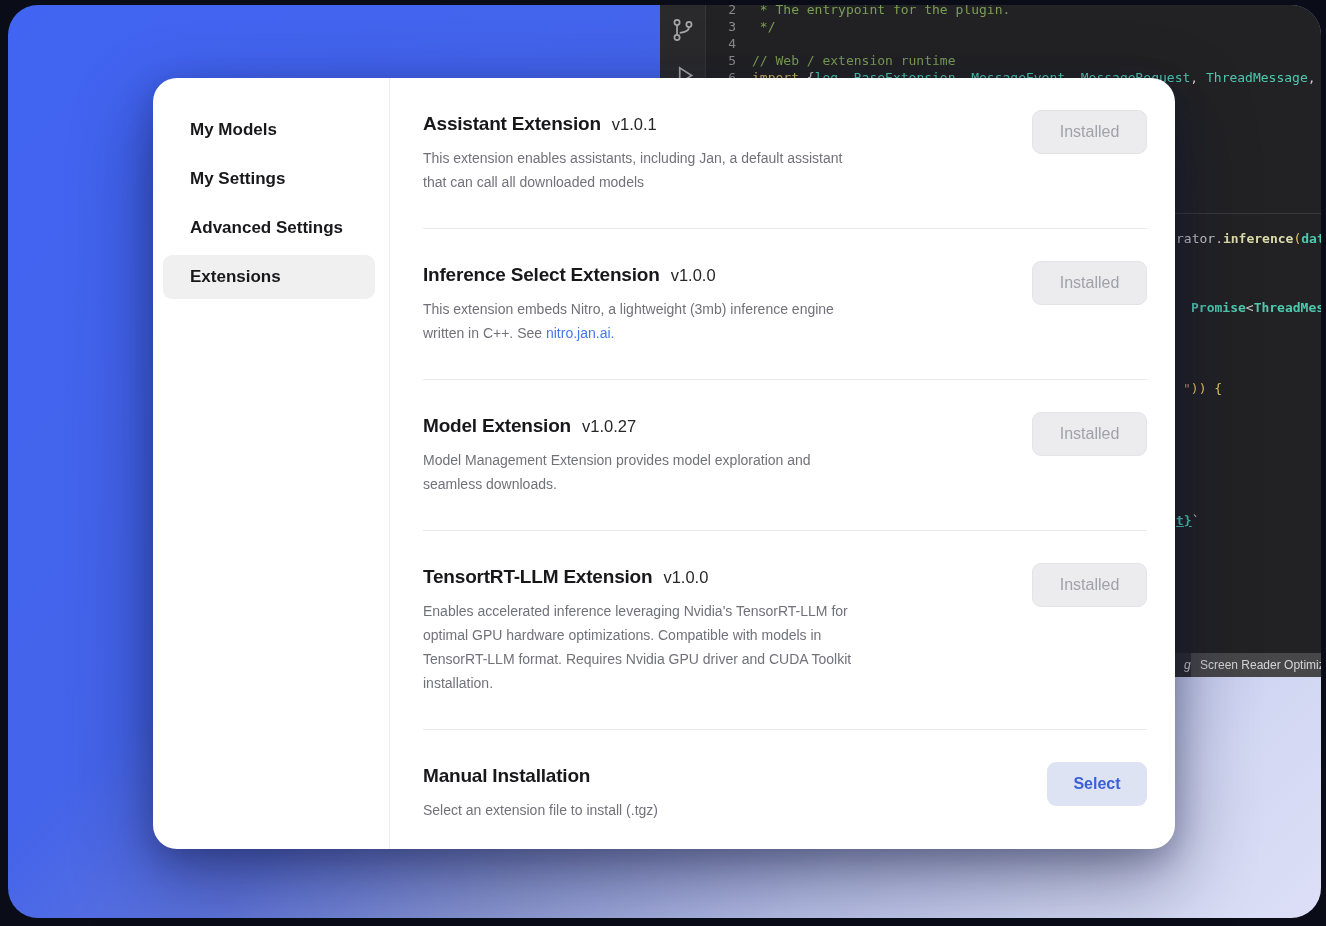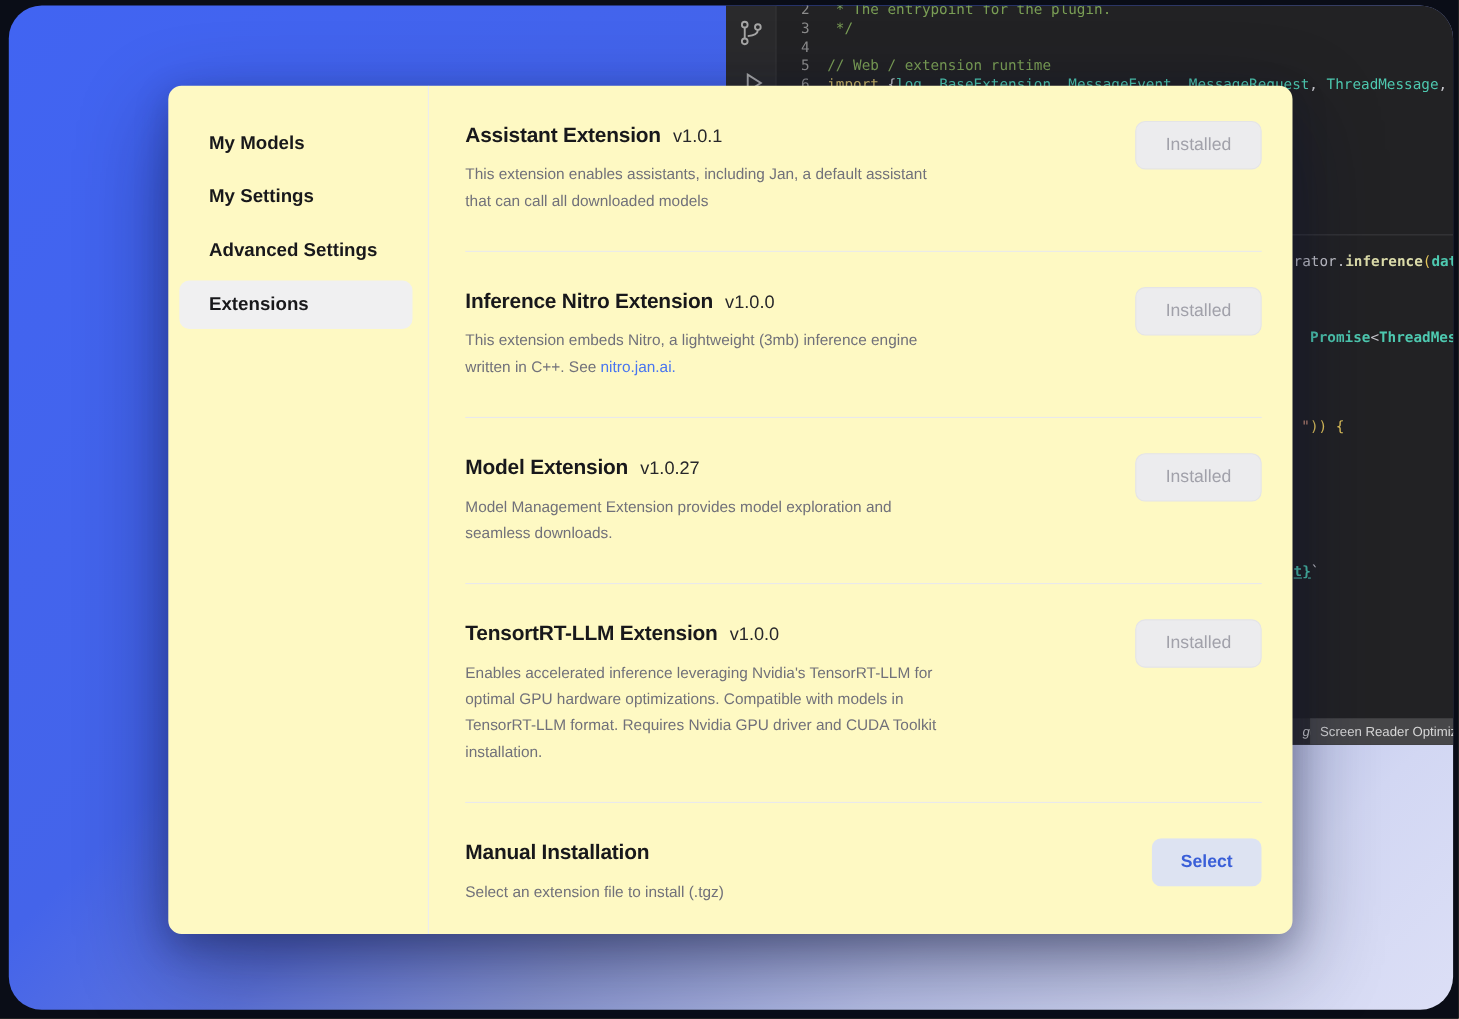--- a/index.html
+++ b/index.html
@@ -38,22 +38,22 @@
   .fg-str{color:#ce9178;}
   .fg-underline{text-decoration:underline;}
   .hline{position:absolute;left:505px;right:0;top:208px;height:1px;background:#3a3a3e;}
   .status-bar{position:absolute;left:0;right:0;bottom:0;height:24px;background:#2e2e30;
               font-family:"Liberation Sans",sans-serif;font-size:12px;color:#d0d0d0;}
   .sb-left{position:absolute;left:524px;top:0;line-height:24px;font-style:italic;}
   .sb-seg{position:absolute;left:531px;right:0;top:0;bottom:0;background:#474749;
           line-height:24px;padding-left:9px;color:#d6d6d6;white-space:nowrap;}
 
   
-  .panel{position:absolute;left:153px;top:78px;width:1022px;height:771px;background:#fef9c3;
-         border-radius:12px;box-shadow:0 30px 80px rgba(10,15,50,.45),0 10px 30px rgba(10,15,50,.25);
+  .panel{position:absolute;left:153px;top:78px;width:1022px;height:771px;background:#ffffff;
+         border-radius:24px;box-shadow:0 30px 80px rgba(10,15,50,.45),0 10px 30px rgba(10,15,50,.25);
          display:flex;overflow:hidden;}
   .sidebar{width:237px;flex:none;border-right:1px solid #ececee;padding:30px 0 0 10px;}
   .side-item{width:212px;height:44px;border-radius:9px;margin-bottom:5px;display:flex;align-items:center;
              padding-left:27px;font-size:17px;font-weight:700;color:#18181b;cursor:pointer;}
   .side-item.active{background:#f0f0f1;}
   .main{flex:1;padding:0 28px 0 33px;}
   .ext-item{padding:32px 0 34px;border-bottom:1px solid #e9e9eb;display:flex;align-items:flex-start;}
   .ext-item.last{border-bottom:none;}
   .ext-info{max-width:640px;}
   .title-row{display:flex;align-items:baseline;}
@@ -157,21 +157,21 @@
           </div>
           <div class="ext-desc">This extension enables assistants, including Jan, a default assistant
 that can call all downloaded models</div>
         </div>
         <button class="btn btn-installed">Installed</button>
       </div>
 
       <div class="ext-item">
         <div class="ext-info">
           <div class="title-row">
-            <span class="ext-title">Inference Nitro Extension</span>
+            <span class="ext-title">Inference Select Extension</span>
             <span class="ext-version">v1.0.0</span>
           </div>
           <div class="ext-desc"><span>This extension embeds Nitro, a lightweight (3mb) inference engine
 written in C++. See </span><a class="ext-link">nitro.jan.ai.</a></div>
         </div>
         <button class="btn btn-installed">Installed</button>
       </div>
 
       <div class="ext-item">
         <div class="ext-info">

